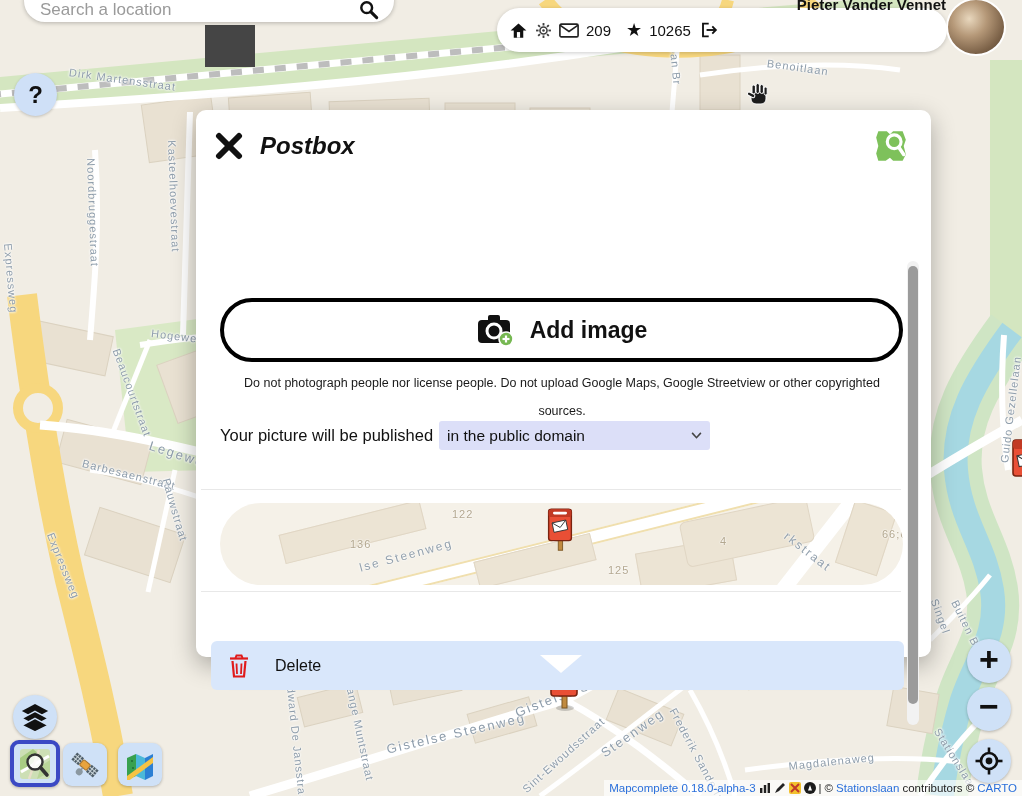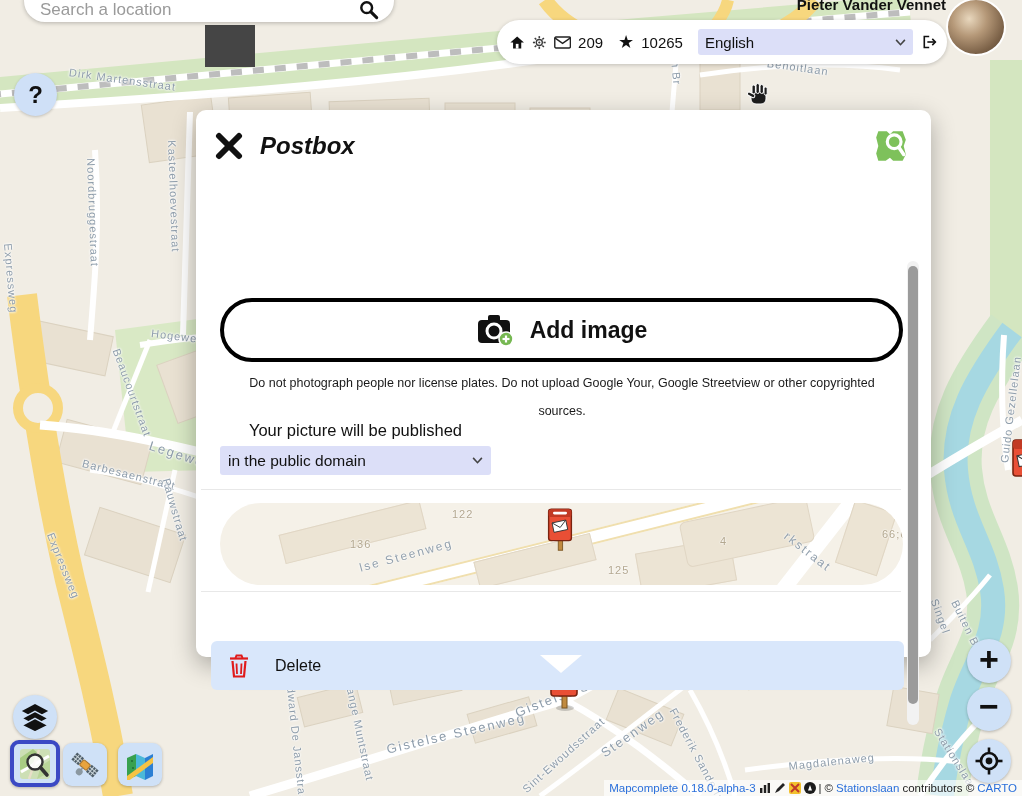--- a/index.html
+++ b/index.html
@@ -20,21 +20,21 @@
   .search-pill { position:absolute; left:24px; top:-20px; width:370px; height:42px; background:#fff;
                  border-radius:21px; z-index:7; box-shadow:0 1px 4px rgba(0,0,0,.25);
                  display:flex; align-items:flex-end; }
   .search-pill input { border:none; outline:none; background:transparent; font-size:17px; color:#333;
                  padding:0 0 2px 16px; flex:1; font-family:"Liberation Sans",sans-serif; }
   .search-pill input::placeholder { color:#9a9a9a; }
   .search-pill .mag { margin:0 12px 0 0; }
 
   .user-panel { position:absolute; left:497px; top:8px; width:450px; height:44px; background:#fff;
                 border-radius:22px; z-index:7; display:flex; align-items:center; gap:7px;
-                padding:0 10px 0 12px; box-shadow:0 1px 4px rgba(0,0,0,.2);margin-top:12px; }
+                padding:0 10px 0 12px; box-shadow:0 1px 4px rgba(0,0,0,.2); }
   .user-panel .count { font-size:15px; color:#111; }
   .star-glyph { font-size:18px; color:#111; line-height:1; }
   .lang-select { width:248px; height:26px; background:#dcdff8; border-radius:3px; display:flex;
                  align-items:center; justify-content:space-between; padding:0 7px; cursor:default; }
   .lang-select span { font-size:15px; color:#111; }
   .username { position:absolute; top:-4px; right:76px; z-index:8; font-size:15px; font-weight:bold;
               color:#111; white-space:nowrap; }
   .avatar { position:absolute; left:946px; top:-2px; width:60px; height:58px; border-radius:50%;
             z-index:8; border:2px solid #fff;
             background:radial-gradient(circle at 38% 35%, #e8d7bd 0%, #b59878 35%, #7c6248 70%, #4e3c2a 100%); }
@@ -54,21 +54,21 @@
   .dlg-title { position:absolute; left:64px; top:22px; font-size:24px; font-weight:bold; color:#111; }
   .dlg-logo { position:absolute; right:22px; top:18px; width:36px; height:36px; }
 
   .dlg-content { position:relative; height:474px; }
   .add-image-btn { position:absolute; left:24px; top:115px; width:683px; height:64px;
                    border:4px solid #000; border-radius:32px; background:#fff; display:flex;
                    align-items:center; justify-content:center; gap:16px; cursor:pointer; }
   .add-image-btn .lbl { font-size:23px; font-weight:bold; color:#111; }
   .disclaimer { position:absolute; left:38px; top:186px; width:656px; text-align:center;
                 font-size:12.5px; color:#1a1a1a; line-height:28px; }
-  .license-row { position:absolute; left:24px; top:238px; display:flex; align-items:center; gap:6px;flex-direction:column; }
+  .license-row { position:absolute; left:24px; top:238px; display:flex; align-items:center; gap:6px; }
   .license-row .txt { font-size:16.5px; color:#111; }
   .license-select { width:271px; height:29px; background:#dcdff8; border-radius:3px; display:flex;
                     align-items:center; justify-content:space-between; padding:0 8px; cursor:default; }
   .license-select span { font-size:15.5px; color:#111; }
   .dlg-hr { position:absolute; left:5px; width:700px; border:none; border-top:1px solid #e8e8e8; }
   .mini-map { position:absolute; left:24px; top:320px; width:683px; height:82px; border-radius:41px;
               overflow:hidden; background:#f5f1e8; }
   .mm-road { position:absolute; background:#fff; border-top:2px solid #f0dfae; border-bottom:2px solid #f0dfae; }
   .mm-bldg { position:absolute; background:#ece4d4; border:1px solid #e0d6c4; }
   .mm-num { position:absolute; font-size:11px; color:#b3a78f; letter-spacing:1px;
@@ -261,26 +261,20 @@
     </g>
     <circle cx="12" cy="12" r="1.8" fill="#3c3c3c"></circle>
   </svg>
   <svg width="20" height="15" viewBox="0 0 22 16">
     <rect x="1" y="1" width="20" height="14" rx="1.5" fill="none" stroke="#222" stroke-width="1.8"></rect>
     <path d="M1,2 L11,9 L21,2" fill="none" stroke="#222" stroke-width="1.8"></path>
   </svg>
   <span class="count">209</span>
   <span class="star-glyph" style="margin-left:8px;">★</span>
   <span class="count">10265</span>
-  <div class="lang-select" style="margin-left:8px;">
-    <span>English</span>
-    <svg width="11" height="7" viewBox="0 0 12 8">
-      <polyline points="1,1 6,6.5 11,1" fill="none" stroke="#444" stroke-width="1.8"></polyline>
-    </svg>
-  </div>
   <svg width="20" height="20" viewBox="0 0 28 28">
     <path d="M15,5 L7,5 L7,23 L15,23" fill="none" stroke="#111" stroke-width="2.6"></path>
     <line x1="12" y1="14" x2="25" y2="14" stroke="#111" stroke-width="2.6"></line>
     <polyline points="20,9 25,14 20,19" fill="none" stroke="#111" stroke-width="2.6"></polyline>
   </svg>
 </div>
 <div class="avatar"></div>
 
 <div class="help-btn">
   <span>?</span>
@@ -306,21 +300,21 @@
         <rect x="2" y="7" width="32" height="23" rx="4" fill="#111"></rect>
         <rect x="12" y="2" width="12" height="9" rx="2" fill="#111"></rect>
         <circle cx="18" cy="18" r="7" fill="none" stroke="#fff" stroke-width="3"></circle>
         <circle cx="30" cy="26" r="7" fill="#76b852" stroke="#fff" stroke-width="1.6"></circle>
         <line x1="30" y1="22.5" x2="30" y2="29.5" stroke="#fff" stroke-width="2.2"></line>
         <line x1="26.5" y1="26" x2="33.5" y2="26" stroke="#fff" stroke-width="2.2"></line>
       </svg>
       <span class="lbl">Add image</span>
     </button>
 
-    <div class="disclaimer">Do not photograph people nor license plates. Do not upload Google Your, Google Streetview or other copyrighted sources.</div>
+    <div class="disclaimer">Do not photograph people nor license people. Do not upload Google Maps, Google Streetview or other copyrighted sources.</div>
 
     <div class="license-row">
       <span class="txt">Your picture will be published</span>
       <div class="license-select">
         <span>in the public domain</span>
         <svg width="11" height="7" viewBox="0 0 12 8">
           <polyline points="1,1 6,6.5 11,1" fill="none" stroke="#444" stroke-width="1.8"></polyline>
         </svg>
       </div>
     </div>

